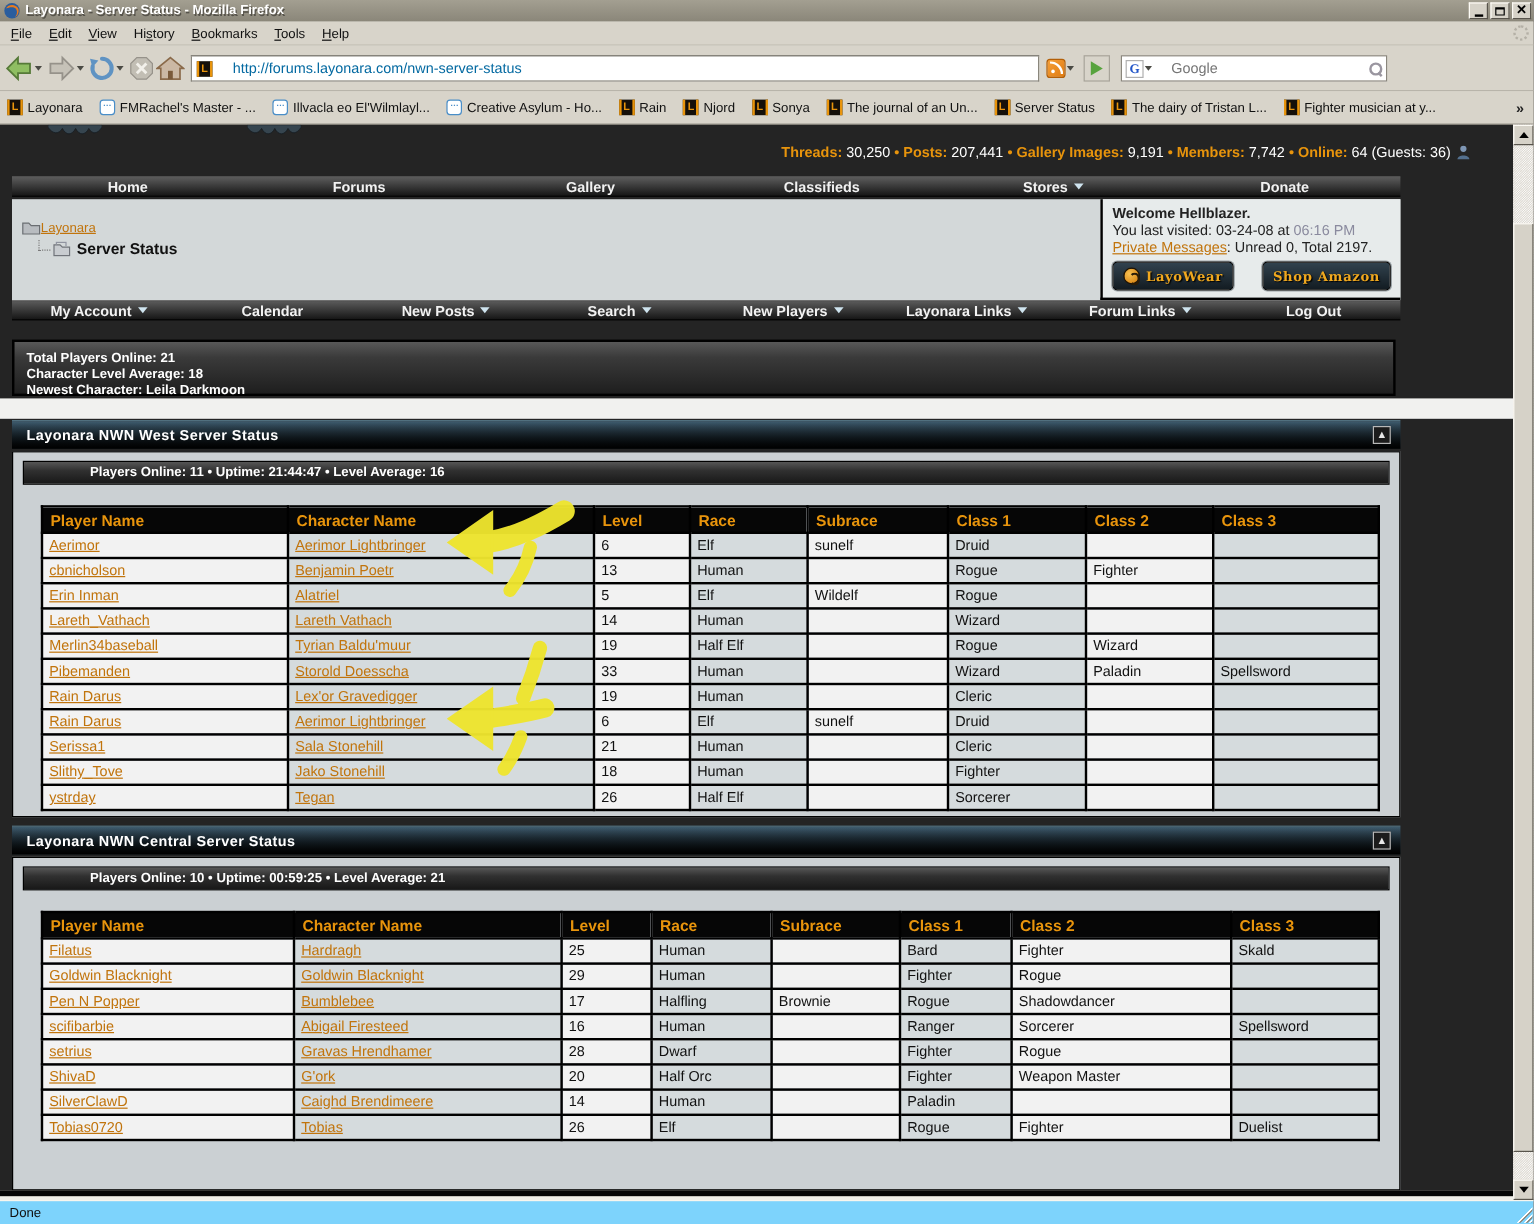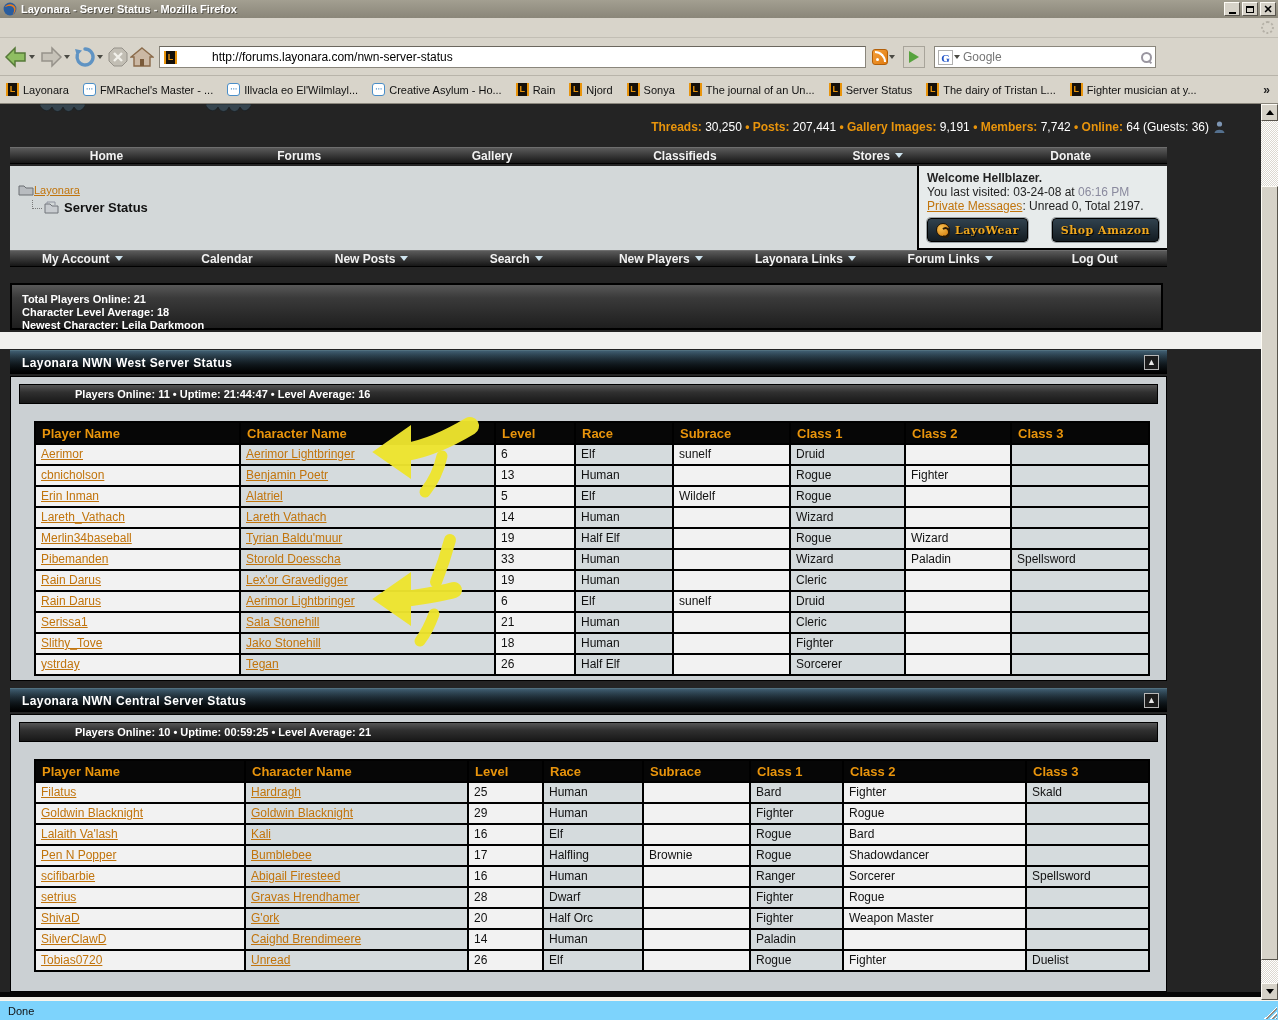--- a/index.html
+++ b/index.html
@@ -18,28 +18,28 @@
 
   .menubar{position:absolute;top:18px;left:0;right:0;height:20px;background:#d8d4ca;display:flex;align-items:center;padding-left:2px;border-bottom:1px solid #c2beb4;}
   .menu-item{font-size:11px;color:#111;padding:2px 7px;cursor:default;}
   .throbber{position:absolute;right:4px;top:3px;width:13px;height:13px;border:2px dotted #b4b0a6;border-radius:50%;}
 
   .toolbar{position:absolute;top:38px;left:0;right:0;height:38px;background:#d8d4ca;border-bottom:1px solid #b8b4aa;}
   .tbrow{position:absolute;top:4px;left:4px;right:4px;height:30px;display:flex;align-items:center;}
   .navbtn{display:flex;align-items:center;margin-right:1px;}
   .caret{width:0;height:0;border-left:3px solid transparent;border-right:3px solid transparent;border-top:4px solid #4a4a44;margin:0 3px 0 1px;}
   .urlbox{height:22px;background:#fff;border:1px solid #8a867c;border-top-color:#6a665e;display:flex;align-items:center;flex:0 0 707px;margin-left:4px;padding:0 4px;}
-  .urlbox input{border:0;outline:0;flex:1;font-size:12px;font-family:"Liberation Sans",sans-serif;color:#000000;background:transparent;margin-left:23px;padding-left:12px;}
+  .urlbox input{border:0;outline:0;flex:1;font-size:12px;font-family:"Liberation Sans",sans-serif;color:#0369a1;background:transparent;margin-left:5px;padding-left:12px;}
   .rssbtn{width:16px;height:16px;margin-left:6px;border-radius:3px;background:linear-gradient(135deg,#f5a03a,#e07b10);border:1px solid #b35f08;position:relative;}
   .rssbtn:before{content:"";position:absolute;left:3px;bottom:3px;width:3px;height:3px;border-radius:50%;background:#fff;}
   .rssbtn:after{content:"";position:absolute;left:2px;bottom:2px;width:9px;height:9px;border:2px solid #fff;border-left:none;border-bottom:none;border-radius:0 12px 0 0;}
   .gobtn{width:22px;height:22px;margin-left:4px;background:#d8d4ca;border:1px solid #a8a49a;display:flex;align-items:center;justify-content:center;}
   .gotri{width:0;height:0;border-top:6px solid transparent;border-bottom:6px solid transparent;border-left:10px solid #57a33e;}
   .searchbox{height:22px;background:#fff;border:1px solid #8a867c;display:flex;align-items:center;flex:0 0 222px;margin-left:9px;padding:0 3px;}
-  .searchbox input{border:0;outline:0;flex:1;font-size:12px;font-family:"Liberation Sans",sans-serif;color:#333;margin-left:0;background:transparent;}
+  .searchbox input{border:0;outline:0;flex:1;font-size:12px;font-family:"Liberation Sans",sans-serif;color:#333;margin-left:13px;background:transparent;}
   .gicon{width:15px;height:15px;border:1px solid #b0b0b0;background:#fff;color:#2255c8;font-weight:bold;font-size:11px;line-height:14px;text-align:center;font-family:"Liberation Serif",serif;}
   .mag{width:12px;height:12px;position:relative;}
   .mag:before{content:"";position:absolute;left:1px;top:1px;width:7px;height:7px;border:2px solid #9a96a0;border-radius:50%;}
   .mag:after{content:"";position:absolute;right:0;bottom:0;width:4px;height:2px;background:#9a96a0;transform:rotate(45deg);}
 
   .bookmarksbar{position:absolute;top:76px;left:0;right:0;height:28px;background:#d8d4ca;border-bottom:1px solid #8a867c;display:flex;align-items:center;padding-left:6px;}
   .bm{display:flex;align-items:center;margin-right:14px;white-space:nowrap;}
   .bm .lbl{font-size:11px;color:#111;margin-left:4px;}
   .ico-layonara{width:13px;height:13px;background:#15100a;border-left:2px solid #e8940c;border-right:2px solid #e8940c;color:#e8940c;font-size:9px;font-weight:bold;line-height:12px;text-align:center;}
   .ico-comment{width:13px;height:13px;background:#fff;border:1px solid #4a8ec8;border-radius:3px;color:#4a8ec8;font-size:7px;line-height:10px;text-align:center;font-weight:bold;}
@@ -124,20 +124,21 @@
         <div class="mingl"></div>
       </div>
     <div class="wbtn">
         <div class="restgl"></div>
       </div>
     <div class="wbtn close">✕</div>
   </div>
 </div>
 
 <div class="menubar">
+  <span id="menubar-items"><span class="menu-item"><u>F</u>ile</span><span class="menu-item"><u>E</u>dit</span><span class="menu-item"><u>V</u>iew</span><span class="menu-item">Hi<u>s</u>tory</span><span class="menu-item"><u>B</u>ookmarks</span><span class="menu-item"><u>T</u>ools</span><span class="menu-item"><u>H</u>elp</span></span>
   <div class="throbber"></div>
 </div>
 
 <div class="toolbar">
   <div class="tbrow">
     <div class="navbtn">
       <svg width="24" height="22" viewBox="0 0 24 22">
           <path d="M11 2 L11 7 L21 7 L21 15 L11 15 L11 20 L2 11 Z" fill="#8fbe62" stroke="#567a38" stroke-width="1.5"></path>
         </svg>
       <div class="caret"></div>
@@ -537,30 +538,20 @@
             <td class="odd"><a class="tlink" href="#">Goldwin Blacknight</a></td>
             <td class="even"><a class="tlink" href="#">Goldwin Blacknight</a></td>
             <td class="odd"><span>29</span></td>
             <td class="even"><span>Human</span></td>
             <td class="odd"><span></span></td>
             <td class="even"><span>Fighter</span></td>
             <td class="odd"><span>Rogue</span></td>
             <td class="even"><span></span></td>
           </tr>
           <tr>
-            <td class="odd"><a class="tlink" href="#">Lalaith Va'lash</a></td>
-            <td class="even"><a class="tlink" href="#">Kali</a></td>
-            <td class="odd"><span>16</span></td>
-            <td class="even"><span>Elf</span></td>
-            <td class="odd"><span></span></td>
-            <td class="even"><span>Rogue</span></td>
-            <td class="odd"><span>Bard</span></td>
-            <td class="even"><span></span></td>
-          </tr>
-          <tr>
             <td class="odd"><a class="tlink" href="#">Pen N Popper</a></td>
             <td class="even"><a class="tlink" href="#">Bumblebee</a></td>
             <td class="odd"><span>17</span></td>
             <td class="even"><span>Halfling</span></td>
             <td class="odd"><span>Brownie</span></td>
             <td class="even"><span>Rogue</span></td>
             <td class="odd"><span>Shadowdancer</span></td>
             <td class="even"><span></span></td>
           </tr>
           <tr>
@@ -598,21 +589,21 @@
             <td class="even"><a class="tlink" href="#">Caighd Brendimeere</a></td>
             <td class="odd"><span>14</span></td>
             <td class="even"><span>Human</span></td>
             <td class="odd"><span></span></td>
             <td class="even"><span>Paladin</span></td>
             <td class="odd"><span></span></td>
             <td class="even"><span></span></td>
           </tr>
           <tr>
             <td class="odd"><a class="tlink" href="#">Tobias0720</a></td>
-            <td class="even"><a class="tlink" href="#">Unread</a></td>
+            <td class="even"><a class="tlink" href="#">Tobias</a></td>
             <td class="odd"><span>26</span></td>
             <td class="even"><span>Elf</span></td>
             <td class="odd"><span></span></td>
             <td class="even"><span>Rogue</span></td>
             <td class="odd"><span>Fighter</span></td>
             <td class="even"><span>Duelist</span></td>
           </tr>
         </tbody>
       </table>
   </div>

